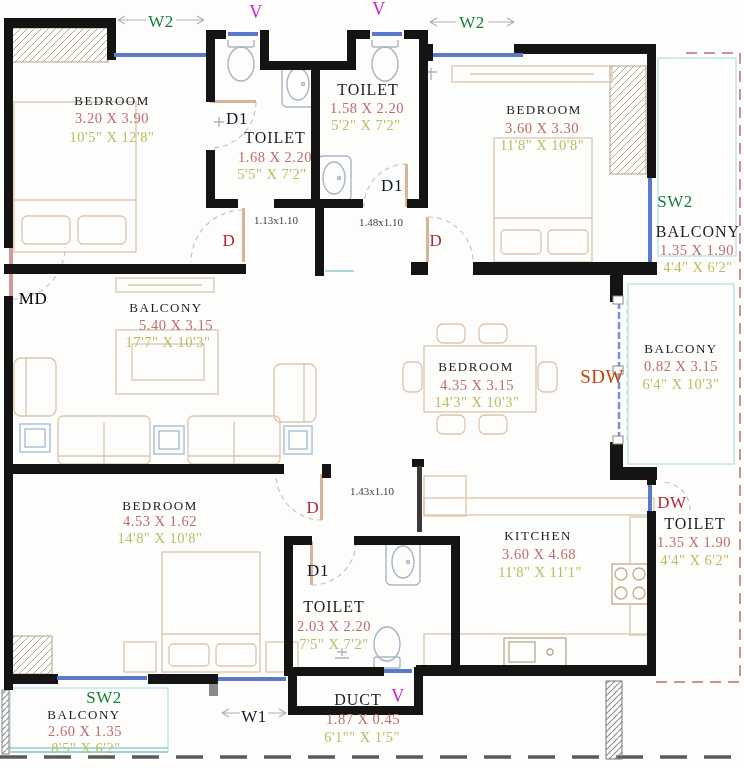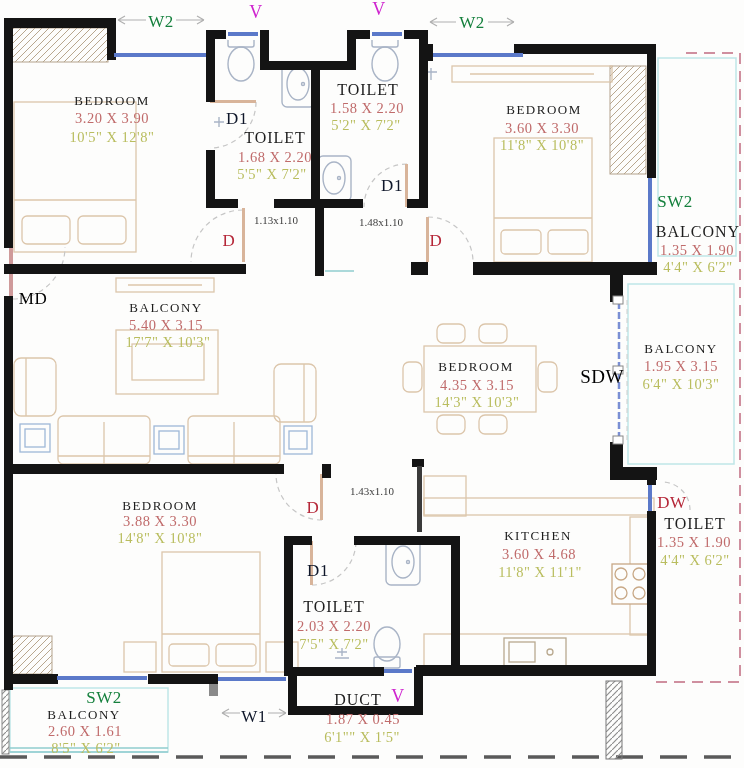--- a/index.html
+++ b/index.html
@@ -10,21 +10,21 @@
   .room-name{color:#1d1d1d;font-size:13px;letter-spacing:1.5px;}
   .room-name.sm{font-size:16px;letter-spacing:1px;}
   .dim-m{color:#c06b6b;font-size:14.5px;letter-spacing:.5px;}
   .dim-i{color:#b9bd5e;font-size:14.5px;letter-spacing:.5px;}
   .door-dim{color:#404040;font-size:11px;text-align:center;}
   .mk{font-size:17px;letter-spacing:.5px;}
   .mk-orange{color:#15803d;}
   .mk-magenta{color:#cf25cf;font-size:18px;}
   .mk-cyan{color:#0f172a;}
   .mk-green{color:#000000;}
-  .mk-blue{color:#000000;font-size:19px;}
+  .mk-blue{color:#c2410c;font-size:19px;}
   .mk-red{color:#b52738;}
 </style>
 </head>
 <body>
 
 <div class="plan">
 
 <svg width="744" height="768" viewBox="0 0 744 768">
   <defs>
     <pattern id="hatch" patternUnits="userSpaceOnUse" width="7" height="7">
@@ -289,49 +289,49 @@
 
 <div class="lbl room-name" style="left:544px;top:109px">BEDROOM</div>
 <div class="lbl dim-m" style="left:542px;top:128px">3.60 X 3.30</div>
 <div class="lbl dim-i" style="left:542px;top:145px">11'8" X 10'8"</div>
 
 <div class="lbl room-name sm" style="left:698px;top:232px">BALCONY</div>
 <div class="lbl dim-m" style="left:697px;top:250px">1.35 X 1.90</div>
 <div class="lbl dim-i" style="left:698px;top:267px">4'4" X 6'2"</div>
 
 <div class="lbl room-name" style="left:166px;top:307px">BALCONY</div>
-<div class="lbl dim-m" style="left:166px;top:325px">5.40 X 3.15</div>
+<div class="lbl dim-m" style="left:176px;top:325px">5.40 X 3.15</div>
 <div class="lbl dim-i" style="left:168px;top:342px">17'7" X 10'3"</div>
 
 <div class="lbl room-name" style="left:476px;top:366px">BEDROOM</div>
 <div class="lbl dim-m" style="left:477px;top:385px">4.35 X 3.15</div>
 <div class="lbl dim-i" style="left:477px;top:402px">14'3" X 10'3"</div>
 
 <div class="lbl room-name" style="left:681px;top:348px">BALCONY</div>
-<div class="lbl dim-m" style="left:681px;top:366px">1.95 X 3.15</div>
+<div class="lbl dim-m" style="left:681px;top:366px">0.82 X 3.15</div>
 <div class="lbl dim-i" style="left:681px;top:384px">6'4" X 10'3"</div>
 
 <div class="lbl room-name" style="left:160px;top:505px">BEDROOM</div>
-<div class="lbl dim-m" style="left:160px;top:521px">3.88 X 3.30</div>
+<div class="lbl dim-m" style="left:160px;top:521px">4.53 X 1.62</div>
 <div class="lbl dim-i" style="left:160px;top:538px">14'8" X 10'8"</div>
 
 <div class="lbl room-name sm" style="left:334px;top:607px">TOILET</div>
 <div class="lbl dim-m" style="left:334px;top:626px">2.03 X 2.20</div>
 <div class="lbl dim-i" style="left:334px;top:644px">7'5" X 7'2"</div>
 
 <div class="lbl room-name" style="left:538px;top:535px">KITCHEN</div>
 <div class="lbl dim-m" style="left:539px;top:554px">3.60 X 4.68</div>
 <div class="lbl dim-i" style="left:540px;top:572px">11'8" X 11'1"</div>
 
 <div class="lbl room-name sm" style="left:695px;top:524px">TOILET</div>
 <div class="lbl dim-m" style="left:694px;top:542px">1.35 X 1.90</div>
 <div class="lbl dim-i" style="left:695px;top:560px">4'4" X 6'2"</div>
 
 <div class="lbl room-name" style="left:84px;top:714px">BALCONY</div>
-<div class="lbl dim-m" style="left:85px;top:731px">2.60 X 1.61</div>
+<div class="lbl dim-m" style="left:85px;top:731px">2.60 X 1.35</div>
 <div class="lbl dim-i" style="left:86px;top:748px">8'5" X 6'2"</div>
 
 <div class="lbl room-name sm" style="left:358px;top:700px">DUCT</div>
 <div class="lbl dim-m" style="left:363px;top:719px">1.87 X 0.45</div>
 <div class="lbl dim-i" style="left:362px;top:737px">6'1"" X 1'5"</div>
 
 <div class="lbl door-dim" style="left:276px;top:220px">1.13x1.10</div>
 <div class="lbl door-dim" style="left:381px;top:222px">1.48x1.10</div>
 <div class="lbl door-dim" style="left:372px;top:491px">1.43x1.10</div>
 

